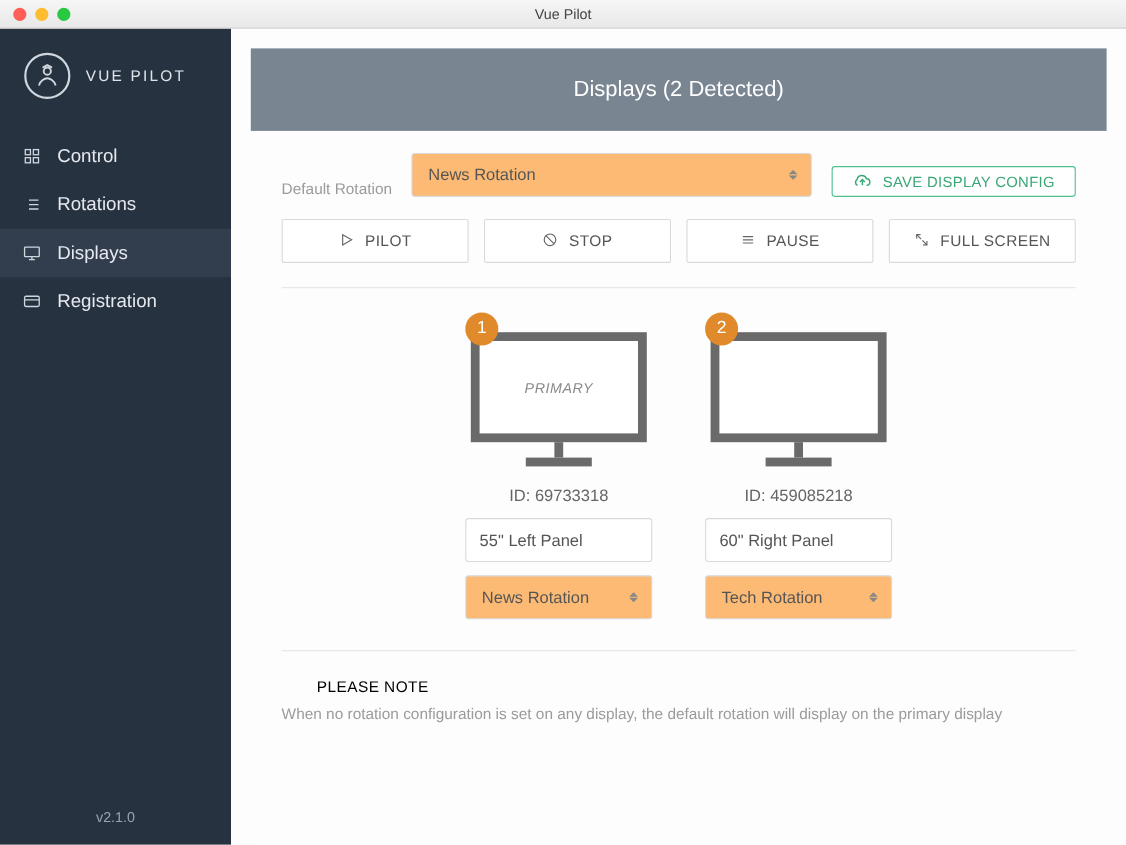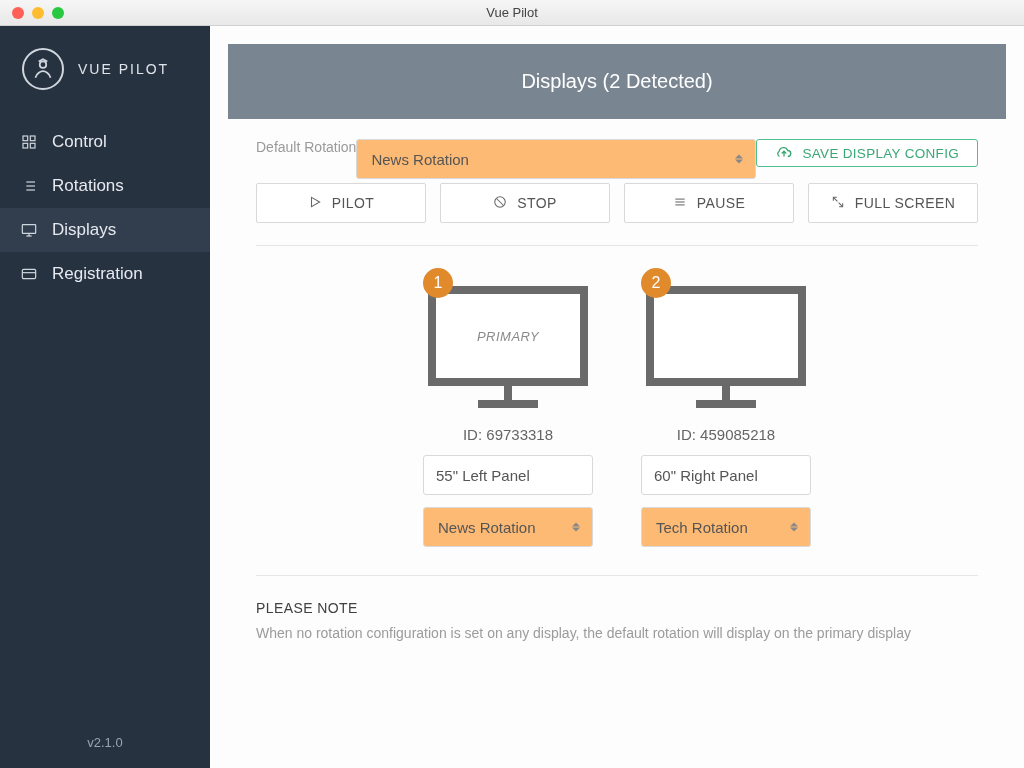--- a/index.html
+++ b/index.html
@@ -84,21 +84,21 @@
     color: #fff;
     text-align: center;
     font-size: 20px;
     font-weight: 400;
     padding: 26px 0;
     margin: 18px 18px 0 18px;
   }
 
   .content { padding: 20px 46px 30px 46px; }
 
-  .top-row { display: flex; align-items: flex-start; margin-bottom: 4px; }
+  .top-row { display: flex; align-items: flex-end; gap: 18px; margin-bottom: 20px; }
   .top-row .label { color: #9a9a9a; font-size: 14px; }
 
   .select {
     position: relative;
     border: 1px solid #d9d9d9;
     border-radius: 3px;
     background: #fdba74;
     height: 40px;
     display: flex; align-items: center;
     padding: 0 34px 0 14px;
@@ -172,21 +172,21 @@
   .monitor-stack { display:flex; flex-direction:column; align-items:center;font-style:italic; }
 
   .display-id { text-align: center; color: #656565; font-size: 15px; margin-top: 6px;}
   .text-input {
     border: 1px solid #d9d9d9; border-radius: 3px; height: 40px;
     padding: 0 12px; font-size: 15px; color: #555; background: #fff;
   }
   .display-card .select { height: 40px; font-size: 15px; }
 
   .note-block { color: #9b9b9b; font-size: 14px; line-height: 1.5; }
-  .note-block .note-title { letter-spacing: .4px; margin-bottom: 4px; color: #404040; }
+  .note-block .note-title { letter-spacing: .4px; margin-bottom: 4px; color: #000000; margin-left: 32px; }
   .note-block p { margin-bottom: 16px; }
 
 </style>
 </head>
 <body>
 
 <div class="titlebar">
   <div class="traffic-lights">
     <div class="traffic-light tl-red"></div>
     <div class="traffic-light tl-yellow"></div>

